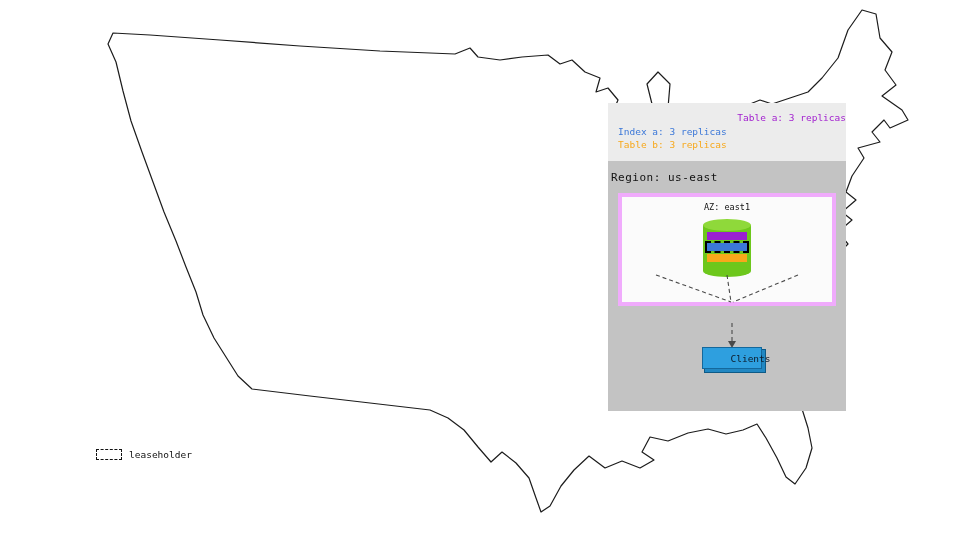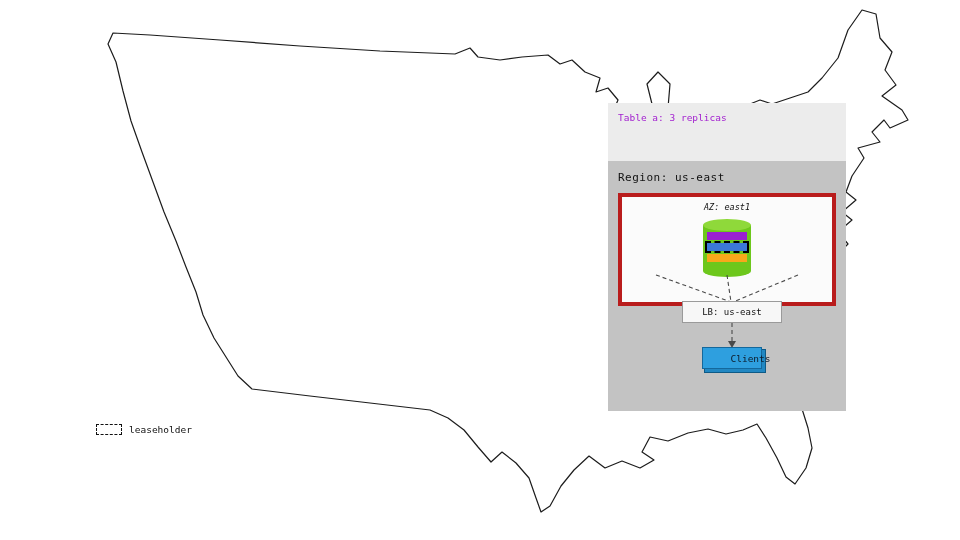--- a/index.html
+++ b/index.html
@@ -4,33 +4,33 @@
 <style>
   * { margin:0; padding:0; box-sizing:border-box; }
   html,body { width:960px; height:540px; }
   body { background:#ffffff; font-family:"DejaVu Sans Mono", monospace; }
   .stage { position:relative; width:960px; height:540px; overflow:hidden; background:#fff; }
 
   .us-map { position:absolute; left:0; top:0; width:960px; height:540px; }
   .us-map path { fill:none; stroke:#1c1c1c; stroke-width:1.2; stroke-linejoin:round; stroke-linecap:round; }
 
   
-  .map-key { position:absolute; left:96px; top:424px; display:flex; align-items:flex-start; }
+  .map-key { position:absolute; left:96px; top:449px; display:flex; align-items:flex-start; }
   .dash-swatch { display:inline-block; width:26px; height:11px; border:1.5px dashed #111; background:transparent; }
   .map-key-label { font-size:9.5px; color:#111; margin-left:7px; }
 
   
   .overlay { position:absolute; left:608px; top:103px; width:238px; }
   .replica-legend { background:#ececec; height:58px; padding:8px 0 0 10px; }
   .legend-line { font-size:9.5px; line-height:13.5px; white-space:pre; }
 
   .region-panel { position:relative; background:#c3c3c3; height:250px; }
-  .region-title { font-size:11px; color:#111; padding:10px 0 0 10px; letter-spacing:0.5px; }
+  .region-title { font-size:11px; color:#111; padding:10px 0 0 3px; letter-spacing:0.5px; }
 
-  .az-row { position:absolute; left:10px; top:32px; width:218px; height:113px; background:#b91c1c; display:flex; gap:4px; padding:4px;font-style:italic; }
+  .az-row { position:absolute; left:10px; top:32px; width:218px; height:113px; background:#f0abfc; display:flex; gap:4px; padding:4px; }
   .az-box { flex:1; background:#fbfbfb; }
   .az-label { font-size:8.5px; text-align:center; padding-top:5px; color:#111; white-space:pre; }
 
   .cylinder { position:relative; width:48px; height:58px; margin:7px auto 0; }
   .cyl-top { position:absolute; top:0; left:0; width:100%; height:12px; border-radius:50%; z-index:2; }
   .cyl-body { position:absolute; top:6px; left:0; width:100%; height:46px; }
   .cyl-bottom { position:absolute; bottom:0; left:0; width:100%; height:12px; border-radius:50%; }
   .bars { position:absolute; left:4px; top:13px; width:40px; display:flex; flex-direction:column; gap:3px; z-index:3; }
   .bar { height:8px; }
   .bar.leaseholder { outline:2px dashed #000; }
@@ -74,21 +74,23 @@
 
   <div class="map-key">
     <span class="dash-swatch"></span>
     <span class="map-key-label">leaseholder</span>
   </div>
 
   <div class="overlay">
 
     <div class="replica-legend">
       <div>
-          <div class="legend-line" style="color: rgb(162, 31, 207);">Table a: 3 replicas</div>
+          <div class="legend-line" style="color: rgb(162, 31, 207); text-align: right;">Table a: 3 replicas</div>
+          <div class="legend-line" style="color: rgb(60, 120, 216);">Index a: 3 replicas</div>
+          <div class="legend-line" style="color: rgb(247, 168, 27);">Table b: 3 replicas</div>
         </div>
     </div>
 
     <div class="region-panel">
       <div class="region-title">Region: us-east</div>
 
       <div class="az-row">
           <div class="az-box">
             <div class="az-label">AZ: east1</div>
             <div class="cylinder">
@@ -105,23 +107,20 @@
         </div>
 
       <svg class="connectors" width="238" height="250">
         <path class="dash" d="M 48 114 L 123 141"></path>
         <path class="dash" d="M 119 114 L 123 141"></path>
         <path class="dash" d="M 190 114 L 125 141"></path>
         <path class="dash" d="M 124 162 L 124 182"></path>
         <path class="arrow" d="M 120 180 L 128 180 L 124 187 Z"></path>
       </svg>
 
-      <div class="lb-box">
-        <span>LB: us-east</span>
-      </div>
 
       <div class="clients-box" style="background: rgb(46, 159, 223); padding-left: 37px;">
         <span>Clients</span>
       </div>
     </div>
 
   </div>
 </div>
 
 </body></html>

